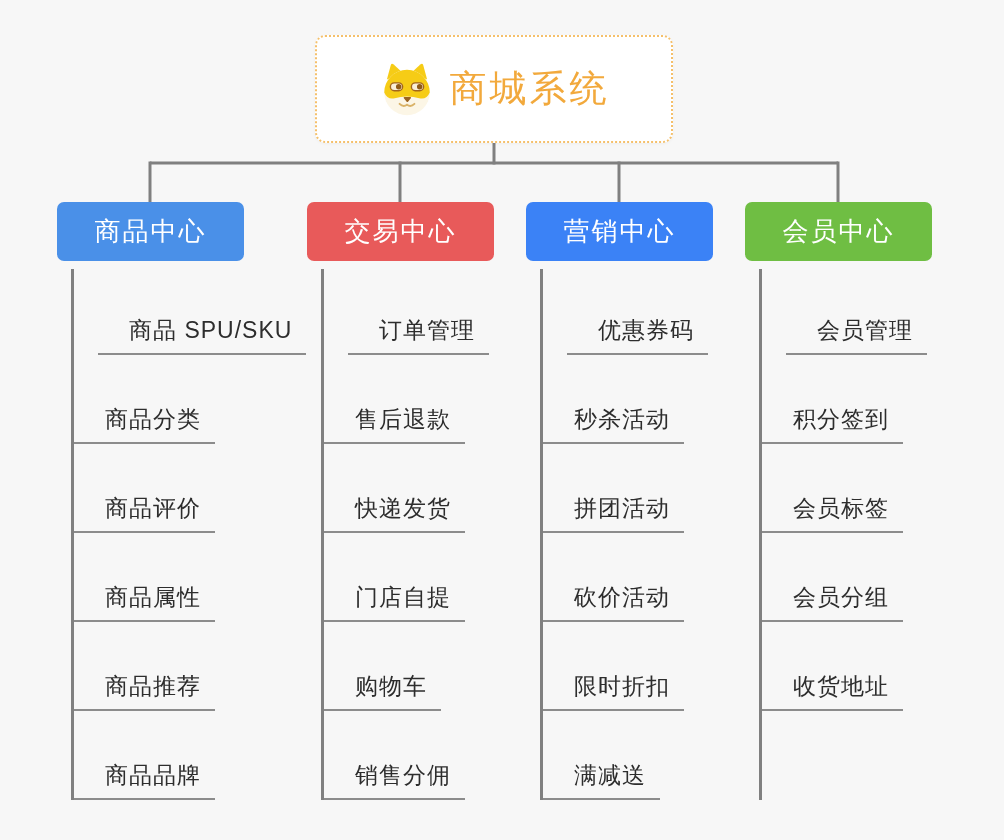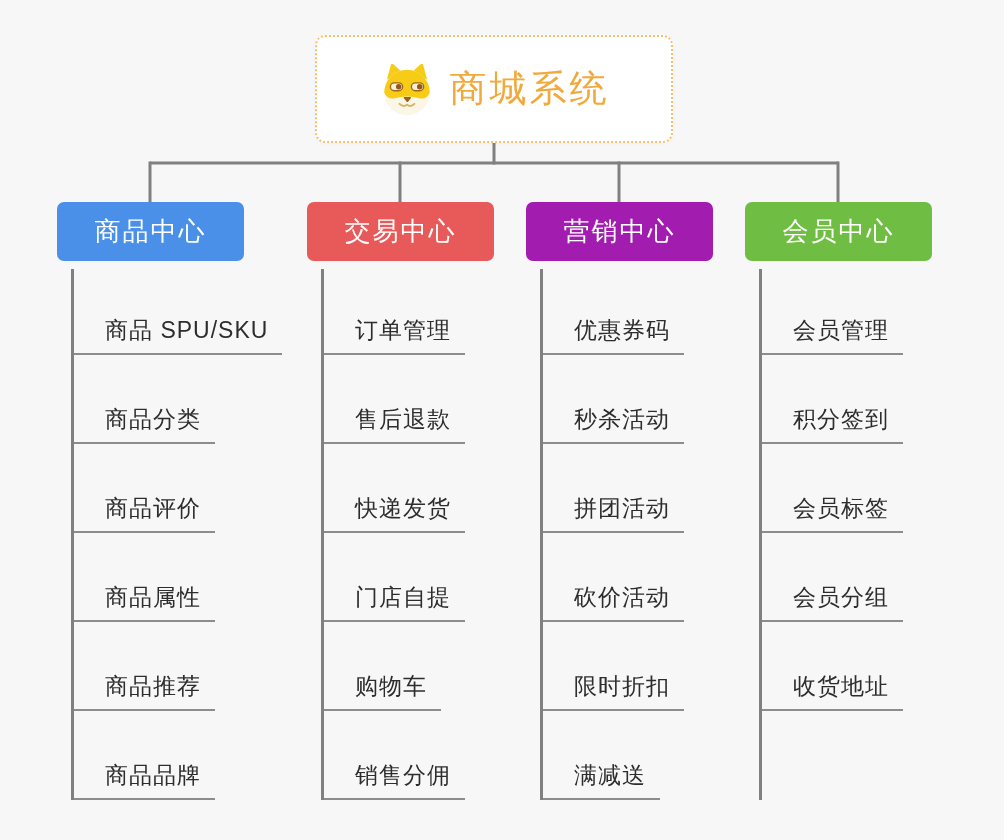--- a/index.html
+++ b/index.html
@@ -66,21 +66,21 @@
   }
   .col-0 { left: 71px; }
   .col-1 { left: 321px; }
   .col-2 { left: 540px; }
   .col-3 { left: 759px; }
   .leaf-slot {
     height: 89px;
     display: flex;
     align-items: flex-end;
   }
-  .leaf-slot:first-child { height: 86px; }
+  .leaf-slot:first-child { height: 86px; margin-left: 24px; }
   .leaf {
     display: inline-block;
     padding: 0 14px 7px 31px;
     border-bottom: 2px solid #8c8c8c;
     font-size: 23px;
     color: #2d2d2d;
     white-space: nowrap;
     letter-spacing: 1px;
   }
 </style>
@@ -117,21 +117,21 @@
     </span>
     <span class="root-title" style="color: rgb(242, 169, 60); font-family: Liberation Serif, serif;">商城系统</span>
   </div>
 
   <div class="branch-box branch-0" style="background: rgb(74, 144, 232);">
     <span>商品中心</span>
   </div>
   <div class="branch-box branch-1" style="background: rgb(232, 90, 90);">
     <span>交易中心</span>
   </div>
-  <div class="branch-box branch-2" style="background: #a21caf;">
+  <div class="branch-box branch-2" style="background: #3b82f6;">
     <span>营销中心</span>
   </div>
   <div class="branch-box branch-3" style="background: rgb(111, 190, 67);">
     <span>会员中心</span>
   </div>
 
   <div class="column col-0">
     <div class="leaf-slot">
         <div class="leaf">商品 SPU/SKU</div>
       </div>

